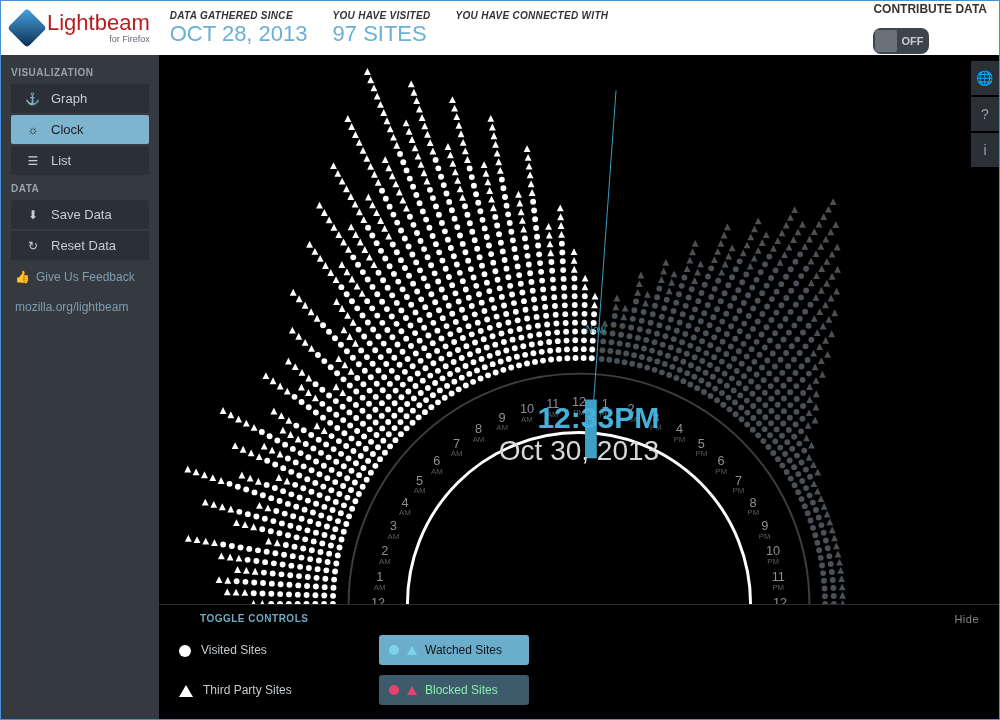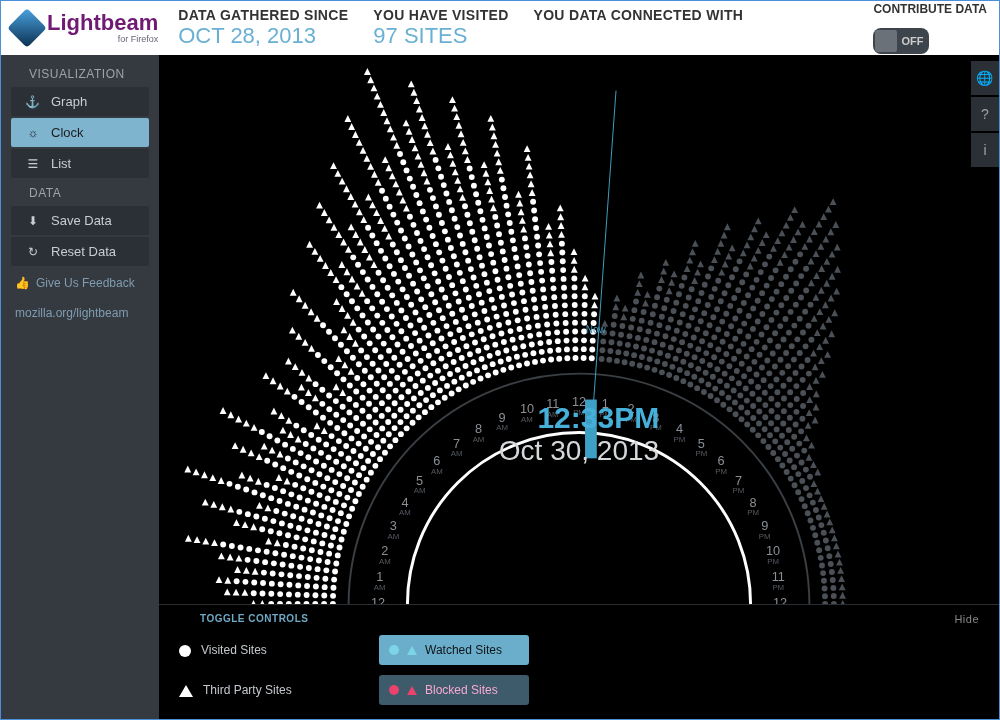--- a/index.html
+++ b/index.html
@@ -26,24 +26,24 @@
     align-items: center;
     gap: 6px;
     margin-right: 20px;
   }
   .logo-icon {
     width: 28px; height: 28px;
     background: linear-gradient(135deg,#4aa3df 0%, #0b2e4f 100%);
     transform: rotate(45deg);
     border-radius: 4px;
   }
-  .logo-text { font-size: 22px; font-weight: 700; color: #701a75; line-height:1; }
+  .logo-text { font-size: 22px; font-weight: 400; color: #b91c1c; line-height:1; }
   .logo-sub { font-size: 9px; color: #667; text-align:right; }
   .stats { display: flex; gap: 25px; }
-  .stat-label { font-size: 14px; font-weight: 700; color: #333; letter-spacing: .3px;}
+  .stat-label { font-size: 10px; font-weight: 700; color: #333; letter-spacing: .3px; font-style: italic;}
   .stat-value { font-size: 22px; font-weight: 300; color: #6ab0d4; }
   .contribute {
     margin-left: auto;
     display: flex;
     align-items: flex-start;
     gap: 12px;
     font-size: 12px;
     font-weight: 700;
     color: #333;
     flex-direction: column;
@@ -66,23 +66,23 @@
     position: absolute;
     top: 54px; left: 0;
     width: 158px;
     height: calc(100% - 54px);
     background: #353a40;
     color: #c7cdd3;
     font-size: 13px;
     padding-top: 6px;
   }
   .section-title {
-    font-size: 12px; font-weight:400;
+    font-size: 10px; font-weight:700;
     color:#9aa3ab;
-    padding: 6px 28px 4px;
+    padding: 6px 10px 4px;
     letter-spacing:.5px;
   }
   .nav-item {
     display:flex; align-items:center; gap:10px;
     padding: 7px 14px;
     margin: 2px 10px;
     border-radius: 2px;
     background:#2b3036;
     cursor:pointer;
   }
@@ -148,21 +148,21 @@
   .legend-item{display:flex;align-items:flex-end;gap:10px; width:140px;}
   .dot{width:12px;height:12px;border-radius:50%;background:#fff;}
   .tri{width:0;height:0;border-left:7px solid transparent;border-right:7px solid transparent;border-bottom:12px solid #fff;}
   .site-btn{
     width:150px; height:30px;
     border-radius:3px;
     display:flex;align-items:center;gap:8px;
     padding:0 10px; color:#0f1418;
   }
   .site-btn.watched{background:#6baecb;}
-  .site-btn.blocked{background:#3d5b6a;color:#f9a8d4;}
+  .site-btn.blocked{background:#3d5b6a;color:#86efac;}
   .mini-dot{width:10px;height:10px;border-radius:50%;}
   .mini-tri{width:0;height:0;border-left:5px solid transparent;border-right:5px solid transparent;}
   svg text{ font-family:inherit; }
 </style>
 </head>
 <body>
 
 <div class="header">
   <div class="logo">
     <div class="logo-icon"></div>
@@ -174,21 +174,21 @@
   <div class="stats">
     <div>
       <div class="stat-label">DATA GATHERED SINCE</div>
       <div class="stat-value">OCT 28, 2013</div>
     </div>
     <div>
       <div class="stat-label">YOU HAVE VISITED</div>
       <div class="stat-value">97 SITES</div>
     </div>
     <div>
-      <div class="stat-label">YOU DATA CONNECTED WITH</div>
+      <div class="stat-label">YOU HAVE CONNECTED WITH</div>
     </div>
   </div>
   <div class="contribute">
     <span>CONTRIBUTE DATA</span>
     <div class="toggle">
       <span>OFF</span>
     </div>
   </div>
 </div>
 

